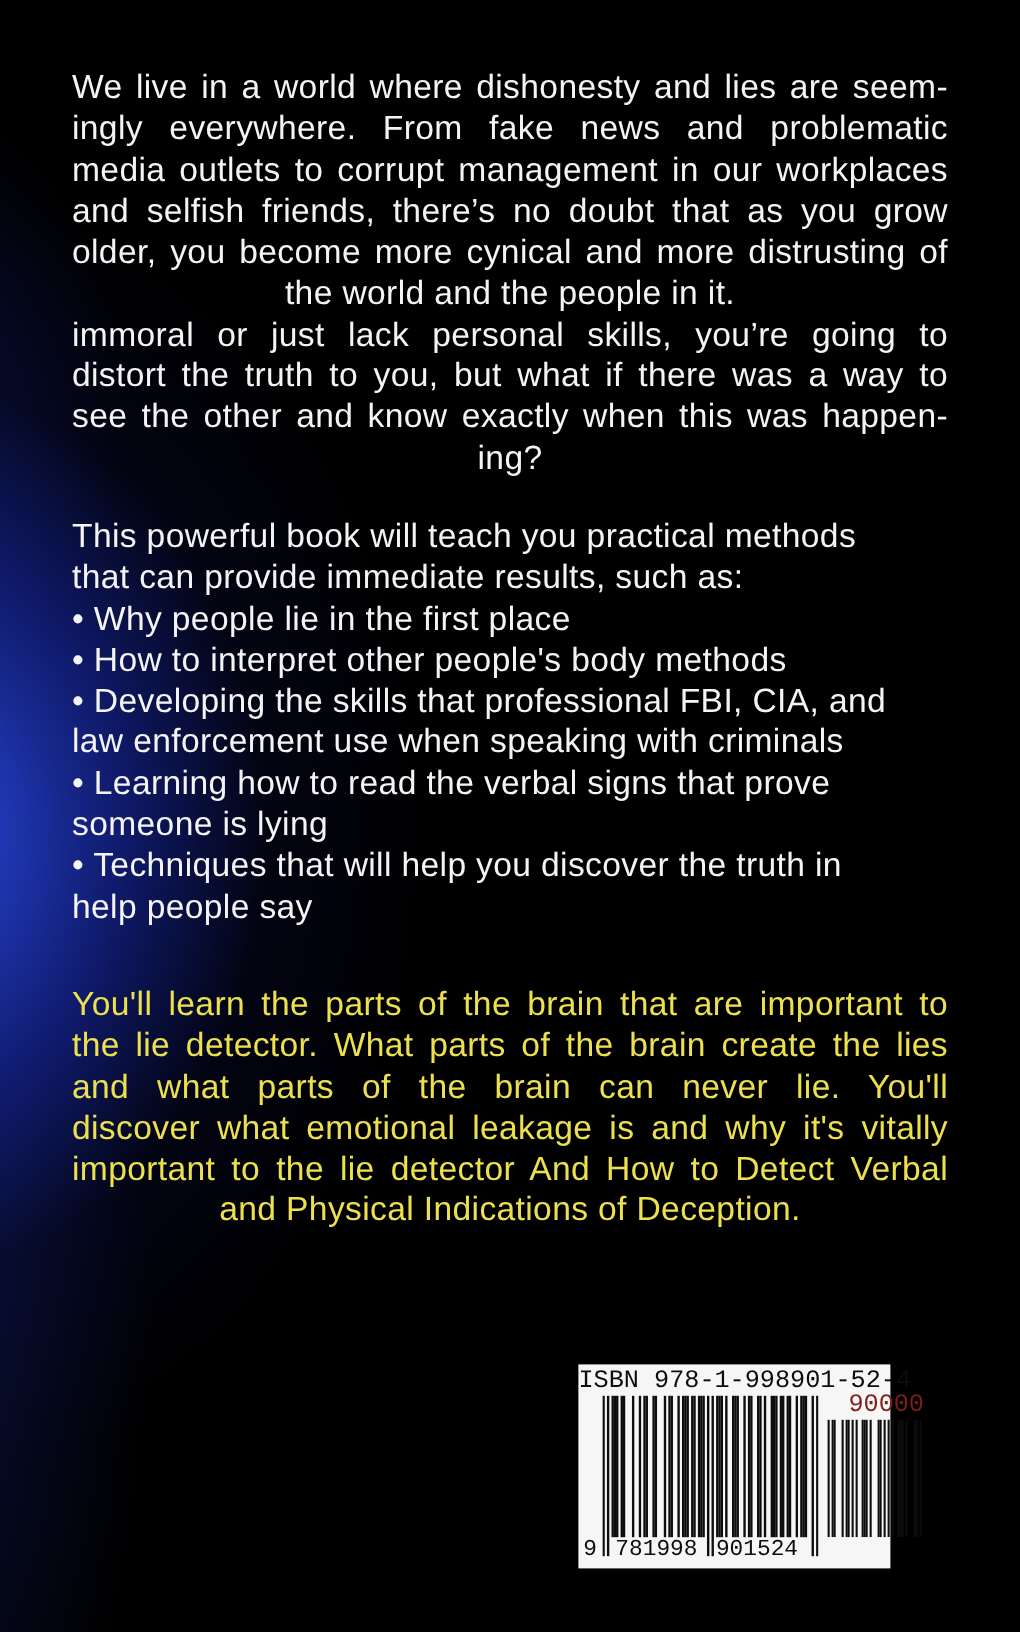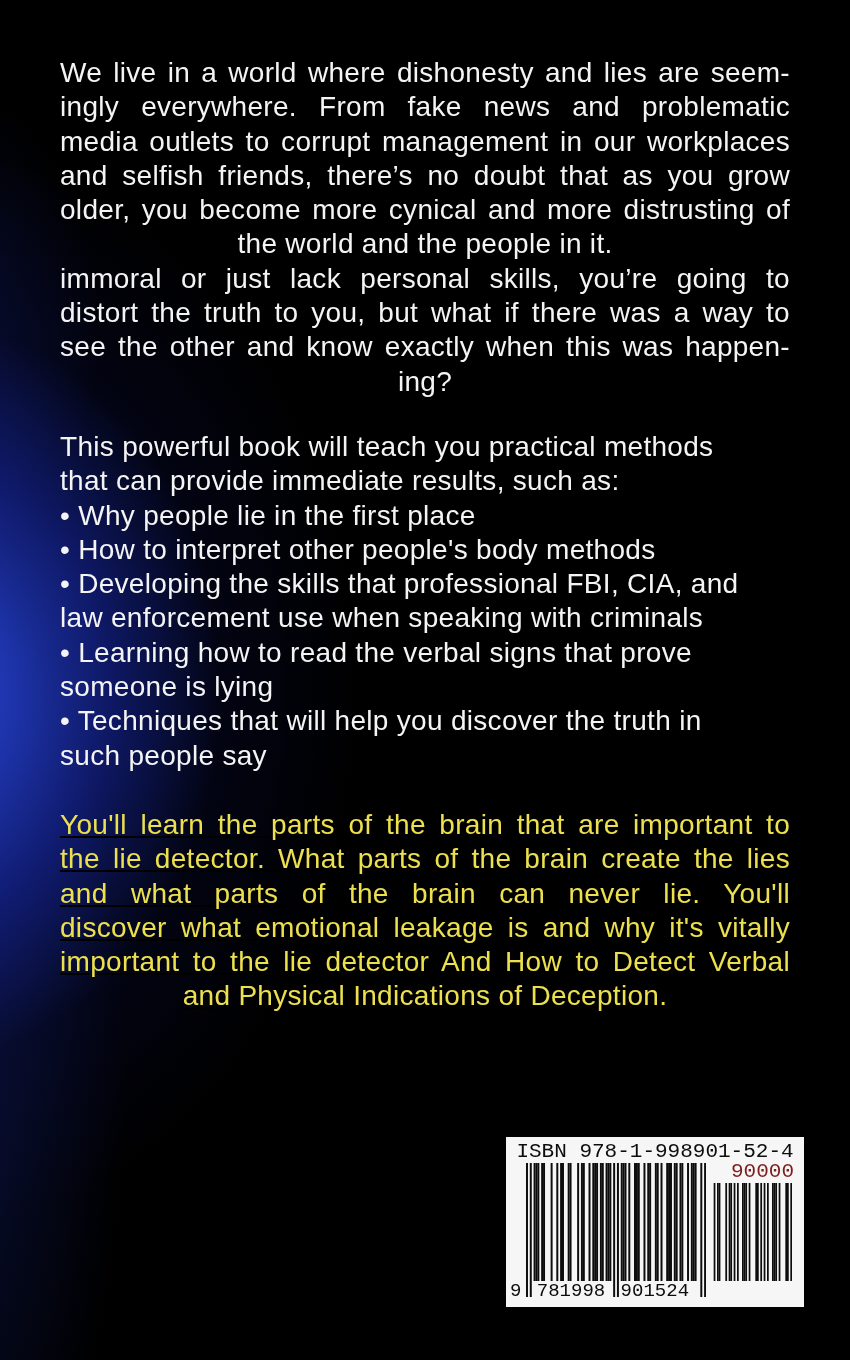--- a/index.html
+++ b/index.html
@@ -15,24 +15,24 @@
   .txt{position:absolute;left:60px;top:56px;width:730px;}
   .para{margin:0;padding:0;}
   .ln{
     display:block;font-size:28px;line-height:34.3px;letter-spacing:0.3px;
     color:#f4f4f4;text-align:justify;white-space:normal;
   }
   .j{text-align-last:justify;}
   .c{text-align:left;text-align-last:center;}
   .l{text-align:left;text-align-last:left;}
   .intro{margin-top:31px;}
-  .promise{margin-top:35px;text-decoration:underline;}
+  .promise{margin-top:47px;}
   .promise .ln{color:#ece04f;}
   
-  .bcbox{position:absolute;left:506px;top:1137px;width:298px;height:170px;background:#f6f6f6;}
+  .bcbox{position:absolute;left:482px;top:1137px;width:260px;height:170px;background:#f6f6f6;}
   .isbn{position:absolute;top:3px;left:0;width:100%;text-align:center;
         font:21px "Liberation Mono","DejaVu Sans Mono",monospace;color:#0d0d0d;white-space:pre;}
   .mainbc{position:absolute;left:20px;top:26px;}
   .eandigits{position:absolute;left:4px;top:143px;
         font:19px "Liberation Mono","DejaVu Sans Mono",monospace;color:#0d0d0d;word-spacing:4px;white-space:pre;}
   .addonlabel{position:absolute;left:206px;top:23px;width:82px;text-align:right;
         font:21px "Liberation Mono","DejaVu Sans Mono",monospace;color:#7f1d1d;}
   .addonbc{position:absolute;left:206px;top:46px;}
 </style>
 </head>
@@ -73,21 +73,21 @@
       <p class="para">
         <span class="ln l">• Developing the skills that professional FBI, CIA, and</span>
         <span class="ln l">law enforcement use when speaking with criminals</span>
       </p>
       <p class="para">
         <span class="ln l">• Learning how to read the verbal signs that prove</span>
         <span class="ln l">someone is lying</span>
       </p>
       <p class="para">
         <span class="ln l">• Techniques that will help you discover the truth in</span>
-        <span class="ln l">such people say</span>
+        <span class="ln l">help people say</span>
       </p>
     </div>
 
     <p class="para promise">
       <span class="ln j">You'll learn the parts of the brain that are important to</span>
       <span class="ln j">the lie detector. What parts of the brain create the lies</span>
       <span class="ln j">and what parts of the brain can never lie. You'll</span>
       <span class="ln j">discover what emotional leakage is and why it's vitally</span>
       <span class="ln j">important to the lie detector And How to Detect Verbal</span>
       <span class="ln c">and Physical Indications of Deception.</span>

